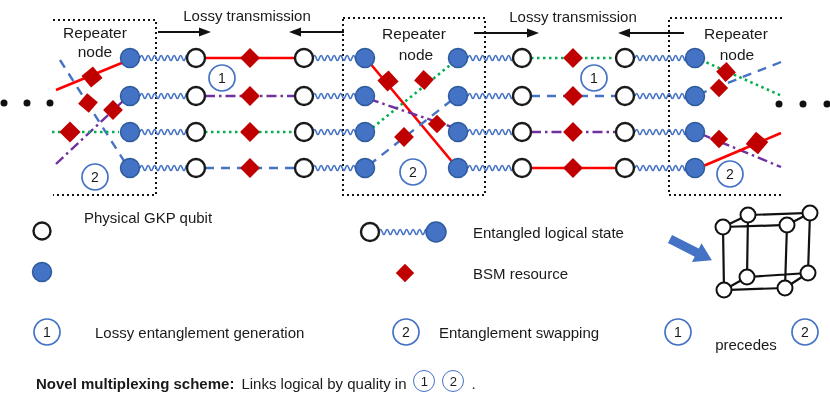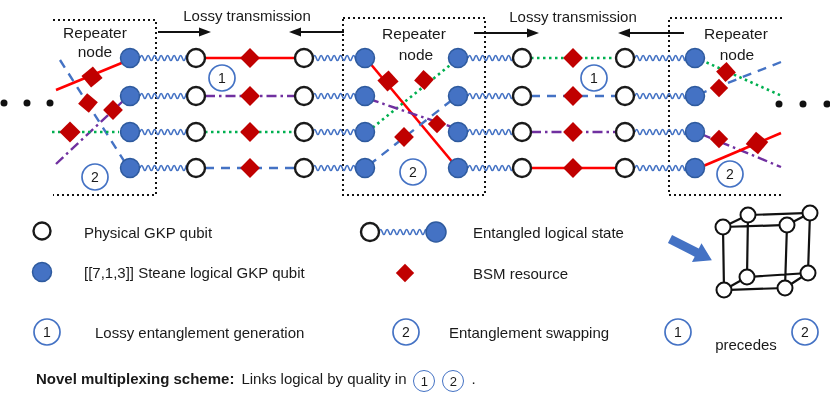--- a/index.html
+++ b/index.html
@@ -17,21 +17,21 @@
   .diamond{fill:var(--dark-red,#C00000)}
   .wq{fill:#fff;stroke:#1a1a1a;stroke-width:2.4}
   .lq{fill:var(--blue,#4472C4);stroke:var(--blue-dark,#2E5A9E);stroke-width:1.5}
   .boxd{fill:none;stroke:#111;stroke-width:2;stroke-dasharray:2 3}
   .arrowline{stroke:#111;stroke-width:2.2}
   .badge circle{fill:#fff;stroke:var(--blue,#4472C4);stroke-width:1.7}
   .badge text{font-size:14px}
   .cube-edge{stroke:#111;stroke-width:2.2;fill:none}
   .cube-node{fill:#fff;stroke:#111;stroke-width:2}
   .overlay{position:absolute;font-size:15px;line-height:17px;white-space:nowrap}
-  .footer{position:absolute;left:36px;top:370px;display:flex;align-items:flex-start;gap:7px;
+  .footer{position:absolute;left:36px;top:370px;display:flex;align-items:flex-end;gap:7px;
           font-size:15px;white-space:nowrap}
   .fbadge{display:inline-flex;width:20px;height:20px;border:1.6px solid var(--blue,#4472C4);
           border-radius:50%;align-items:center;justify-content:center;font-size:13px;flex:0 0 auto}
 </style>
 </head>
 <body>
 
 <div class="stage">
 
   <svg width="830" height="405" viewBox="0 0 830 405">
@@ -230,26 +230,25 @@
         <circle class="cube-node" cx="785" cy="288" r="7.5"></circle>
           <circle class="cube-node" cx="724" cy="290" r="7.5"></circle>
         <circle class="cube-node" cx="748" cy="215" r="7.5"></circle>
           <circle class="cube-node" cx="810" cy="213" r="7.5"></circle>
         <circle class="cube-node" cx="808" cy="273" r="7.5"></circle>
           <circle class="cube-node" cx="747" cy="277" r="7.5"></circle>
       </g>
     </g>
   </svg>
 
-  <div class="overlay" style="left:84px;top:224px">Physical GKP qubit</div>
-  <div class="overlay" style="left:84px;top:264px">[[7,1,3]] Steane logical GKP qubit</div>
+  <div class="overlay" style="left:84px;top:209px">Physical GKP qubit</div>
   <div class="overlay" style="left:473px;top:224px">Entangled logical state</div>
   <div class="overlay" style="left:473px;top:265px">BSM resource</div>
   <div class="overlay" style="left:95px;top:324px">Lossy entanglement generation</div>
-  <div class="overlay" style="left:449px;top:324px">Entanglement swapping</div>
+  <div class="overlay" style="left:439px;top:324px">Entanglement swapping</div>
   <div class="overlay" style="left:700px;top:336px;width:92px;text-align:center">precedes</div>
 
   <div class="footer">
     <b>Novel multiplexing scheme:</b>
     <span>Links logical by quality  in</span>
     <span class="fbadge">
         <span>1</span>
       </span>
     <span class="fbadge">
         <span>2</span>

